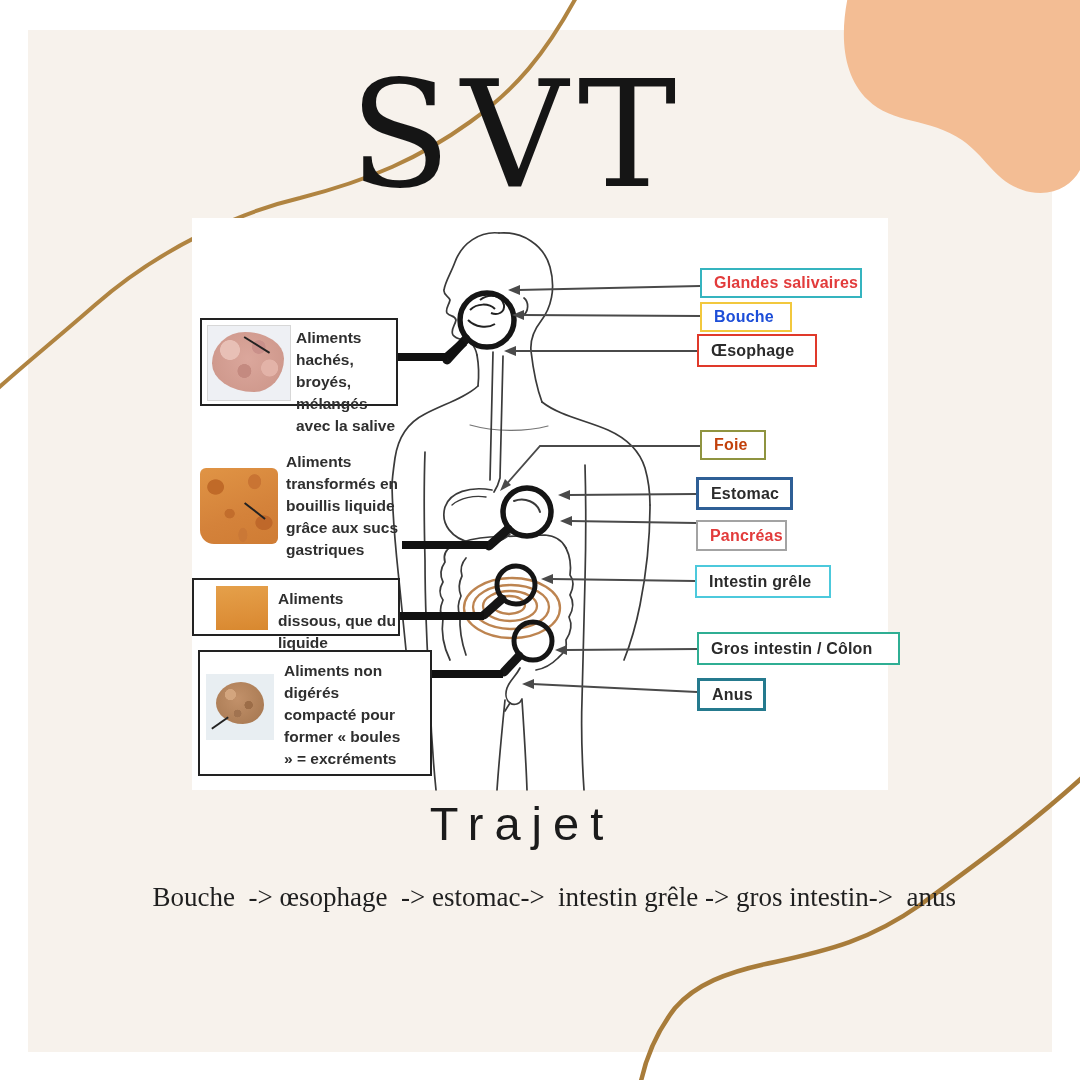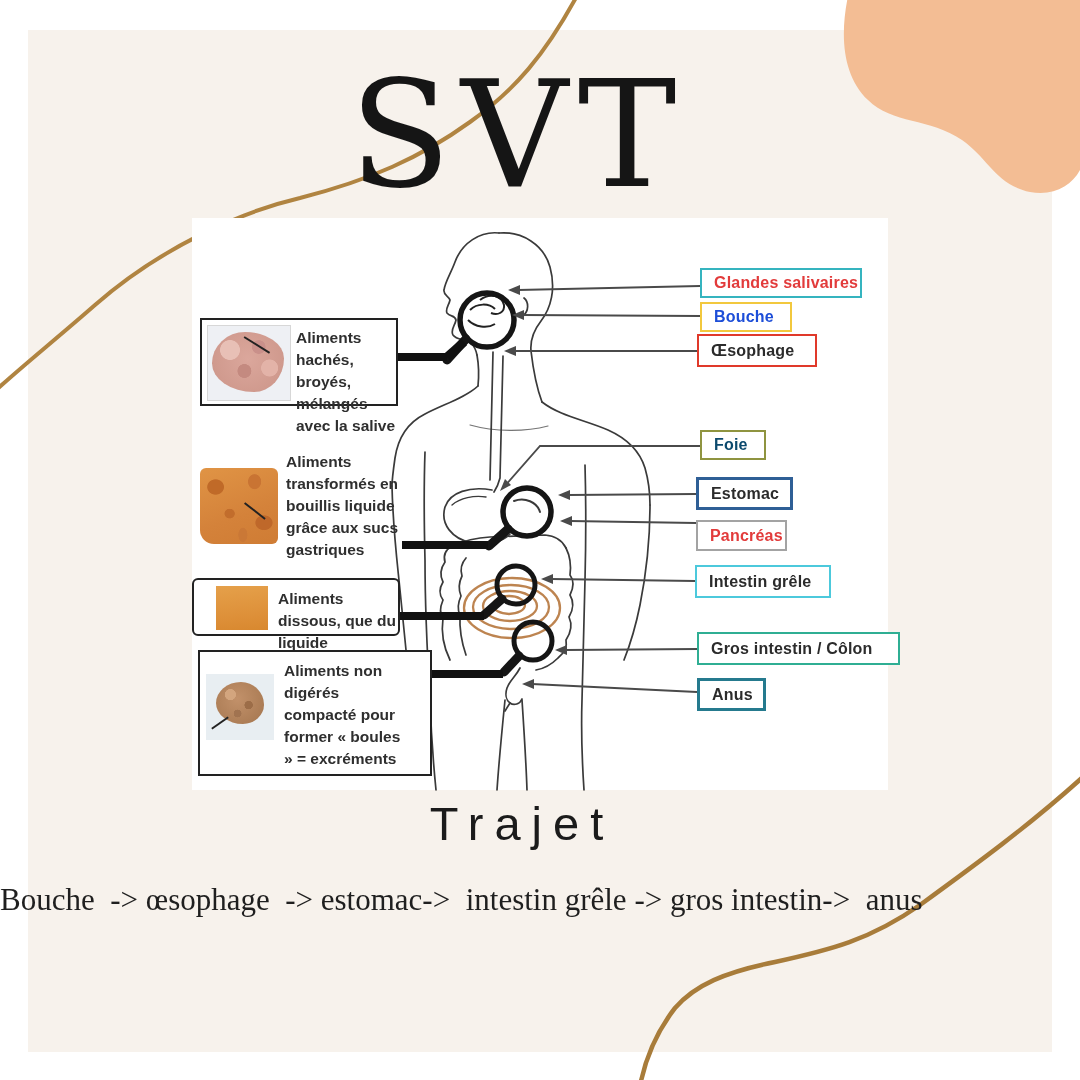--- a/index.html
+++ b/index.html
@@ -45,22 +45,22 @@
      border-radius:52% 48% 44% 56%/50% 54% 46% 50%;
      background:
        radial-gradient(circle at 30% 30%,#d3a57e 0 12%,rgba(0,0,0,0) 13%),
        radial-gradient(circle at 68% 55%,#9c6d48 0 10%,rgba(0,0,0,0) 11%),
        radial-gradient(circle at 45% 75%,#a17350 0 9%,rgba(0,0,0,0) 10%),
        radial-gradient(circle at 45% 40%,#c2916a,#ab7c55 75%,#9a6c4a);}
   .organ-label{box-sizing:border-box;background:#fff;display:flex;align-items:center;
      padding-left:12px;font-size:16px;font-weight:700;letter-spacing:0.2px;}
   #subtitle{left:0;top:796px;width:1080px;text-align:center;transform:translateX(-18px);
      font-size:47px;letter-spacing:11px;color:#1b1b1b;font-weight:400;}
-  #route{left:0;top:882px;width:956px;text-align:left;white-space:pre;
-     font-family:"Liberation Serif","DejaVu Serif",serif;font-size:31px;color:#1f1f1f;}
+  #route{left:0;top:882px;width:956px;text-align:right;white-space:pre;
+     font-family:"Liberation Serif","DejaVu Serif",serif;font-size:27px;color:#1f1f1f;}
 </style>
 </head>
 <body>
 
 <div id="panel" class="abs"></div>
 
 <svg id="decor" class="abs" viewBox="0 0 1080 1080">
   <path d="M 848 -4 C 840 35 842 75 868 100 C 892 124 930 118 962 140 C 988 158 996 185 1030 192 C 1058 197 1078 182 1084 160 L 1084 -4 Z" fill="#f3bd94"></path>
   <path d="M 578 -6 C 545 55 515 90 470 122 C 420 158 370 180 300 198 C 240 212 160 248 95 305 C 55 340 20 368 -6 392" fill="none" stroke="#b08441" stroke-width="4"></path>
   <path d="M 1084 776 C 1030 825 975 865 920 905 C 870 940 830 950 775 962 C 725 972 695 985 675 1008 C 658 1030 646 1055 640 1086" fill="none" stroke="#a87c3a" stroke-width="4.5"></path>
@@ -169,37 +169,37 @@
   <div class="note-text" style="left:94px;top:7px;width:100px;">Aliments hachés, broyés, mélangés avec la salive</div>
 </div>
 
 <div class="note abs" style="left:198px;top:448px;width:204px;height:112px;background:transparent;">
   <div id="photo2" class="photo" style="left:2px;top:20px;width:78px;height:76px;">
     <div class="pin" style="left:42px;top:42px;width:26px;height:1.5px;transform:rotate(38deg);"></div>
   </div>
   <div class="note-text" style="left:88px;top:3px;width:114px;">Aliments transformés en bouillis liquide grâce aux sucs gastriques</div>
 </div>
 
-<div class="note bordered abs" style="left:192px;top:578px;width:208px;height:58px;border-radius:6px;">
+<div class="note bordered abs" style="left:192px;top:578px;width:208px;height:58px;">
   <div id="photo3" class="photo" style="left:22px;top:6px;width:52px;height:44px;"></div>
   <div class="note-text" style="left:84px;top:8px;width:118px;">Aliments dissous, que du liquide</div>
 </div>
 
 <div class="note bordered abs" style="left:198px;top:650px;width:234px;height:126px;">
   <div id="photo4" class="photo" style="left:6px;top:22px;width:68px;height:66px;">
     <div class="blob"></div>
     <div class="pin" style="left:4px;top:48px;width:20px;height:2px;transform:rotate(-35deg);"></div>
   </div>
   <div class="note-text" style="left:84px;top:8px;width:122px;">Aliments non digérés compacté pour former « boules » = excréments</div>
 </div>
 
 <div class="organ-label abs" style="left: 700px; top: 268px; width: 162px; height: 30px; border: 2.5px solid rgb(53, 180, 191); color: rgb(226, 59, 59);">Glandes salivaires</div>
 <div class="organ-label abs" style="left: 700px; top: 302px; width: 92px; height: 30px; border: 2.5px solid rgb(242, 200, 62); color: #1d4ed8;">Bouche</div>
 <div class="organ-label abs" style="left: 697px; top: 334px; width: 120px; height: 33px; border: 2.5px solid rgb(224, 57, 42); color: rgb(43, 43, 43);">Œsophage</div>
-<div class="organ-label abs" style="left: 700px; top: 430px; width: 66px; height: 30px; border: 2.5px solid rgb(143, 148, 64); color: #0c4a6e;">Foie</div>
+<div class="organ-label abs" style="left: 700px; top: 430px; width: 66px; height: 30px; border: 2.5px solid rgb(143, 148, 64); color: #c2410c;">Foie</div>
 <div class="organ-label abs" style="left: 696px; top: 477px; width: 97px; height: 33px; border: 3px solid rgb(47, 95, 150); color: rgb(43, 43, 43);">Estomac</div>
 <div class="organ-label abs" style="left: 696px; top: 520px; width: 91px; height: 31px; border: 2.5px solid rgb(163, 163, 163); color: rgb(226, 59, 59);">Pancréas</div>
 <div class="organ-label abs" style="left: 695px; top: 565px; width: 136px; height: 33px; border: 2.5px solid rgb(76, 201, 220); color: rgb(43, 43, 43);">Intestin grêle</div>
 <div class="organ-label abs" style="left: 697px; top: 632px; width: 203px; height: 33px; border: 2.5px solid rgb(47, 174, 147); color: rgb(43, 43, 43);">Gros intestin / Côlon</div>
 <div class="organ-label abs" style="left: 697px; top: 678px; width: 69px; height: 33px; border: 3px solid rgb(37, 122, 142); color: rgb(43, 43, 43);">Anus</div>
 
 <div id="subtitle" class="abs">Trajet</div>
 <div id="route" class="abs">Bouche  -&gt; œsophage  -&gt; estomac-&gt;  intestin grêle -&gt; gros intestin-&gt;  anus</div>
 
 </body></html>

